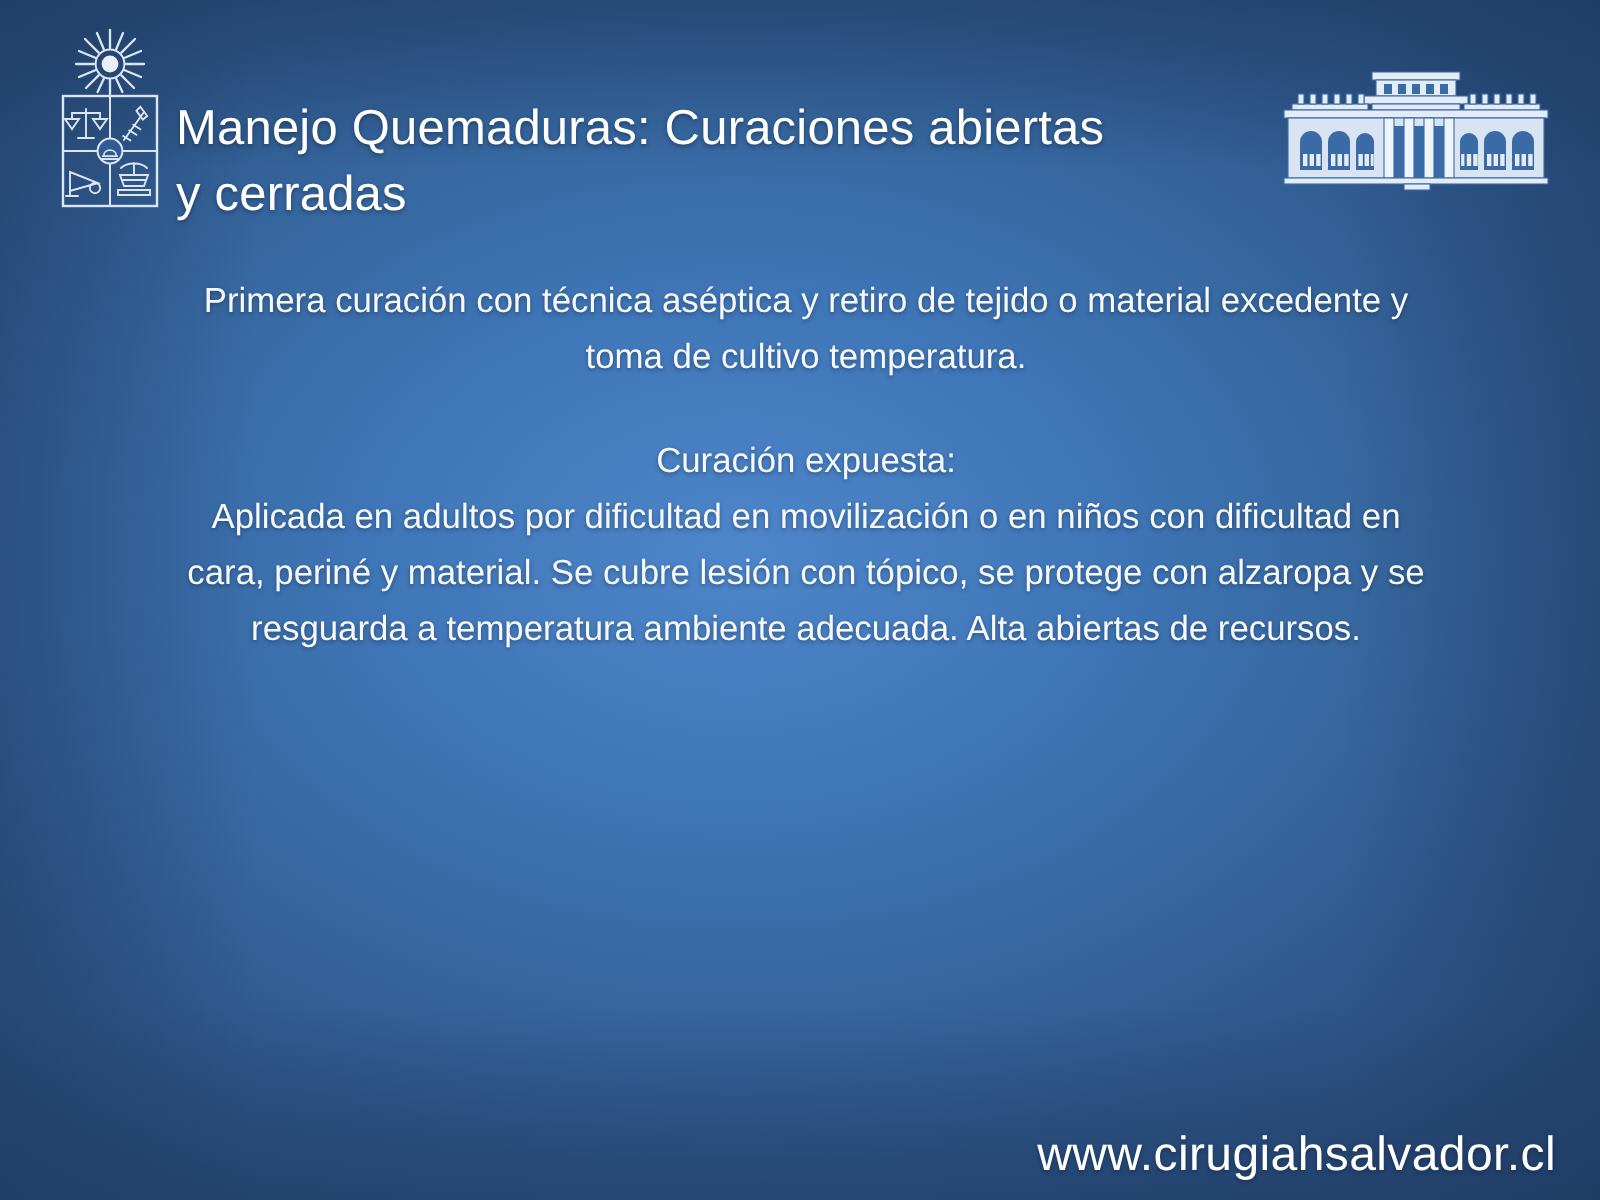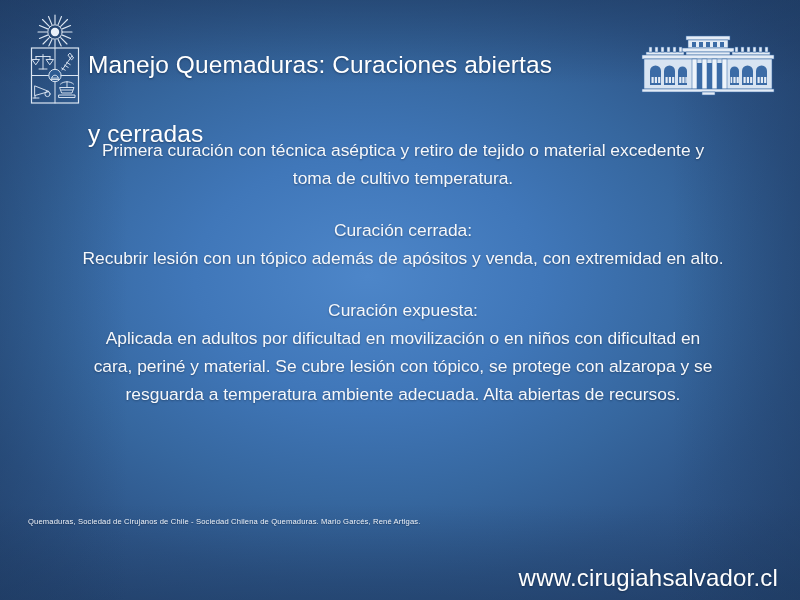--- a/index.html
+++ b/index.html
@@ -47,21 +47,21 @@
   }
   .title {
     position:absolute; left:88px; top:48px; width:520px;
     color:#ffffff;
     font-size:24.5px;
     line-height:33px;
     font-weight:400;
     letter-spacing:.1px;
     text-shadow:0 1px 2px rgba(10,26,50,.45);
   }
-  .title .l2 { display:block;margin-top:36px; }
+  .title .l2 { display:block; }
 
   
   .body-block {
     position:absolute; left:37px; top:136px; width:732px;
     color:#f6f8fb;
     font-size:17.4px;
     line-height:28px;
     letter-spacing:0px;
     text-shadow:0 1px 2px rgba(10,26,50,.4);
     text-align:center;
@@ -267,30 +267,25 @@
     </div>
   </div>
 
   <div class="body-block layer">
 
     <div class="para">
       <p>Primera curación con técnica aséptica y retiro de tejido o material excedente y</p>
       <p>toma de cultivo temperatura.</p>
     </div>
 
-    <div class="para">
-      <p>Curación cerrada:</p>
-      <p>Recubrir lesión con un tópico además de apósitos y venda, con extremidad en alto.</p>
-    </div>
 
     <div class="para">
       <p>Curación expuesta:</p>
       <p>Aplicada en adultos por dificultad en movilización o en niños con dificultad en</p>
       <p>cara, periné y material. Se cubre lesión con tópico, se protege con alzaropa y se</p>
       <p>resguarda a temperatura ambiente adecuada. Alta abiertas de recursos.</p>
     </div>
   </div>
 
-  <div class="footnote layer">Quemaduras, Sociedad de Cirujanos de Chile - Sociedad Chilena de Quemaduras. Mario Garcés, René Artigas.</div>
 
   <div class="url layer">www.cirugiahsalvador.cl</div>
 
 </div>
 
 </body></html>

